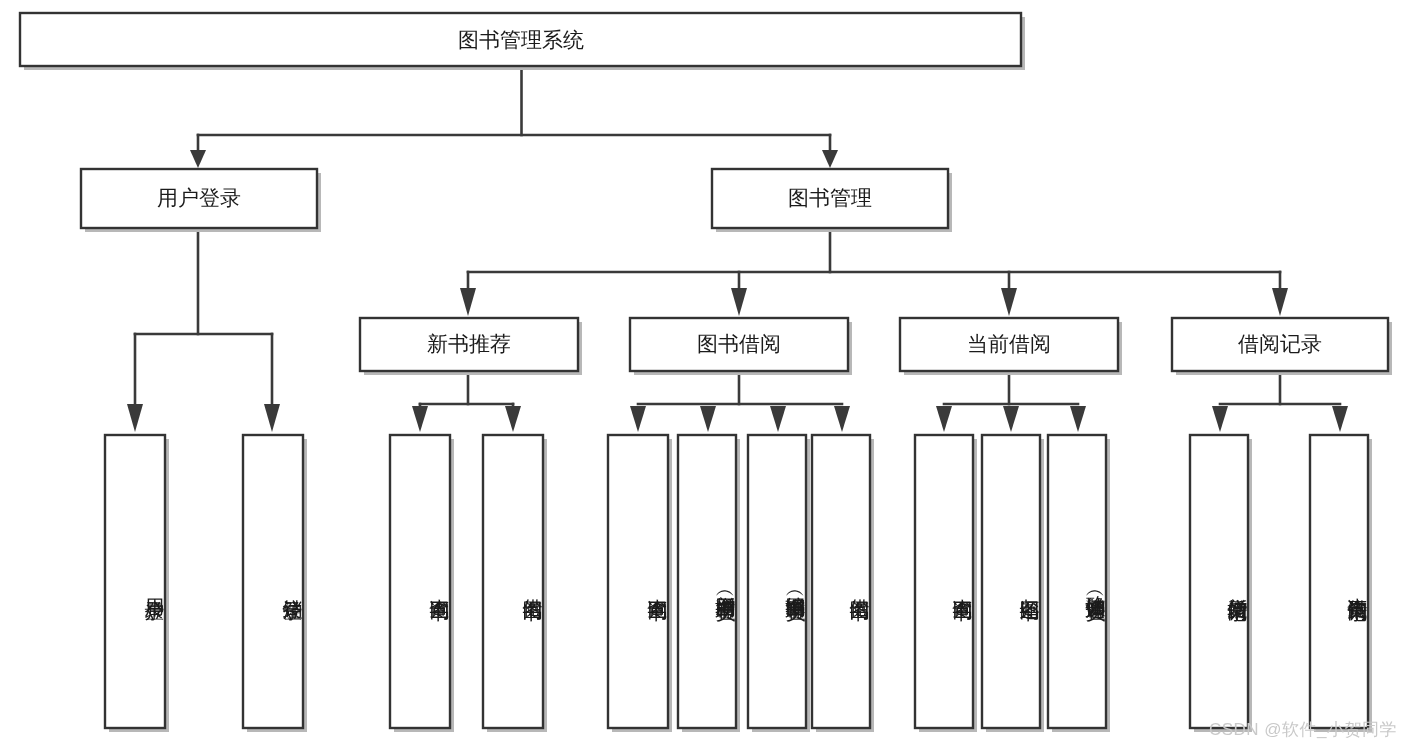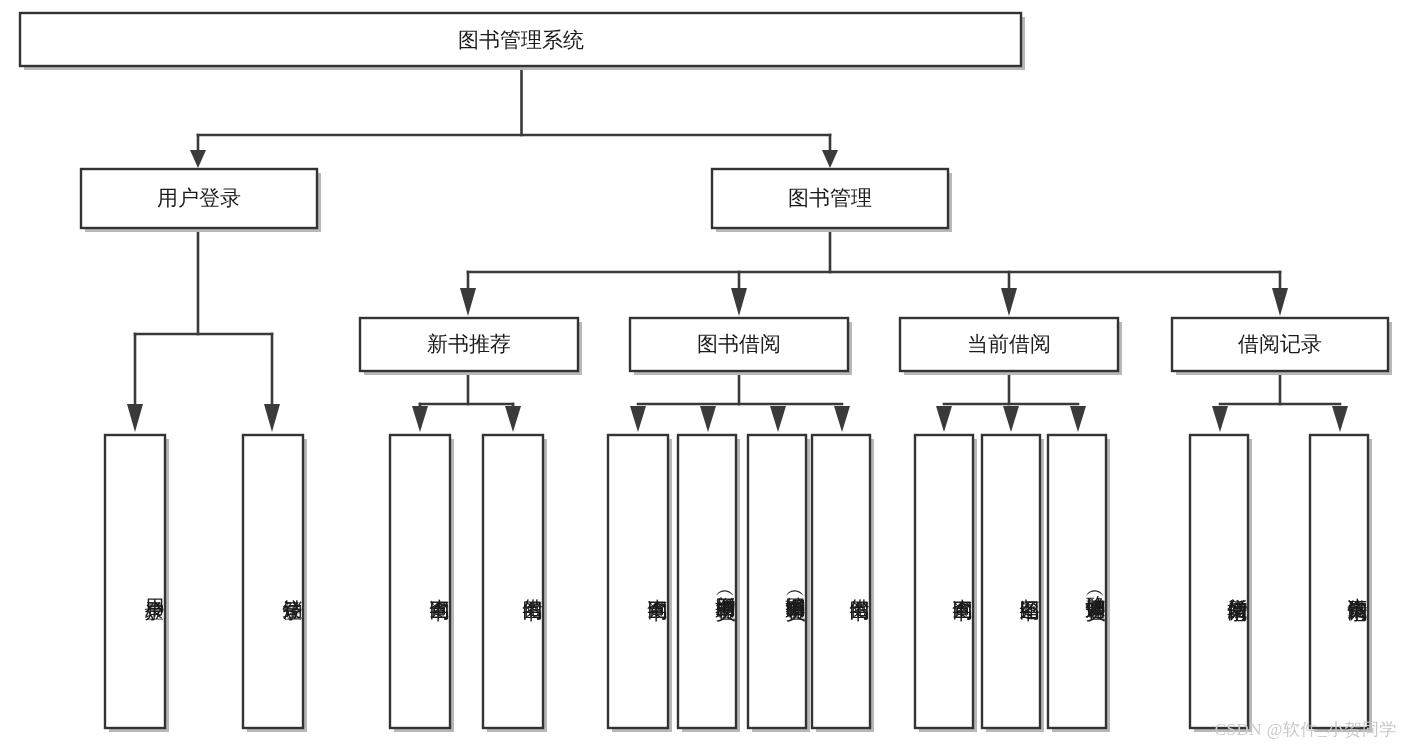--- a/index.html
+++ b/index.html
@@ -62,21 +62,21 @@
     display: flex;
     align-items: flex-start;
     justify-content: center;
     white-space: nowrap;
     pointer-events: none;
   }
   .watermark {
     position: absolute;
     right: 8px;
     bottom: 6px;
-    font-family: Liberation Serif, serif;
+    font-family: Liberation Sans, sans-serif;
     font-size: 17px;
     color: #c9c9c9;
     letter-spacing: 0.5px;
     white-space: nowrap;
   }
 </style>
 </head>
 <body>
 
 <div id="diagram-root">

